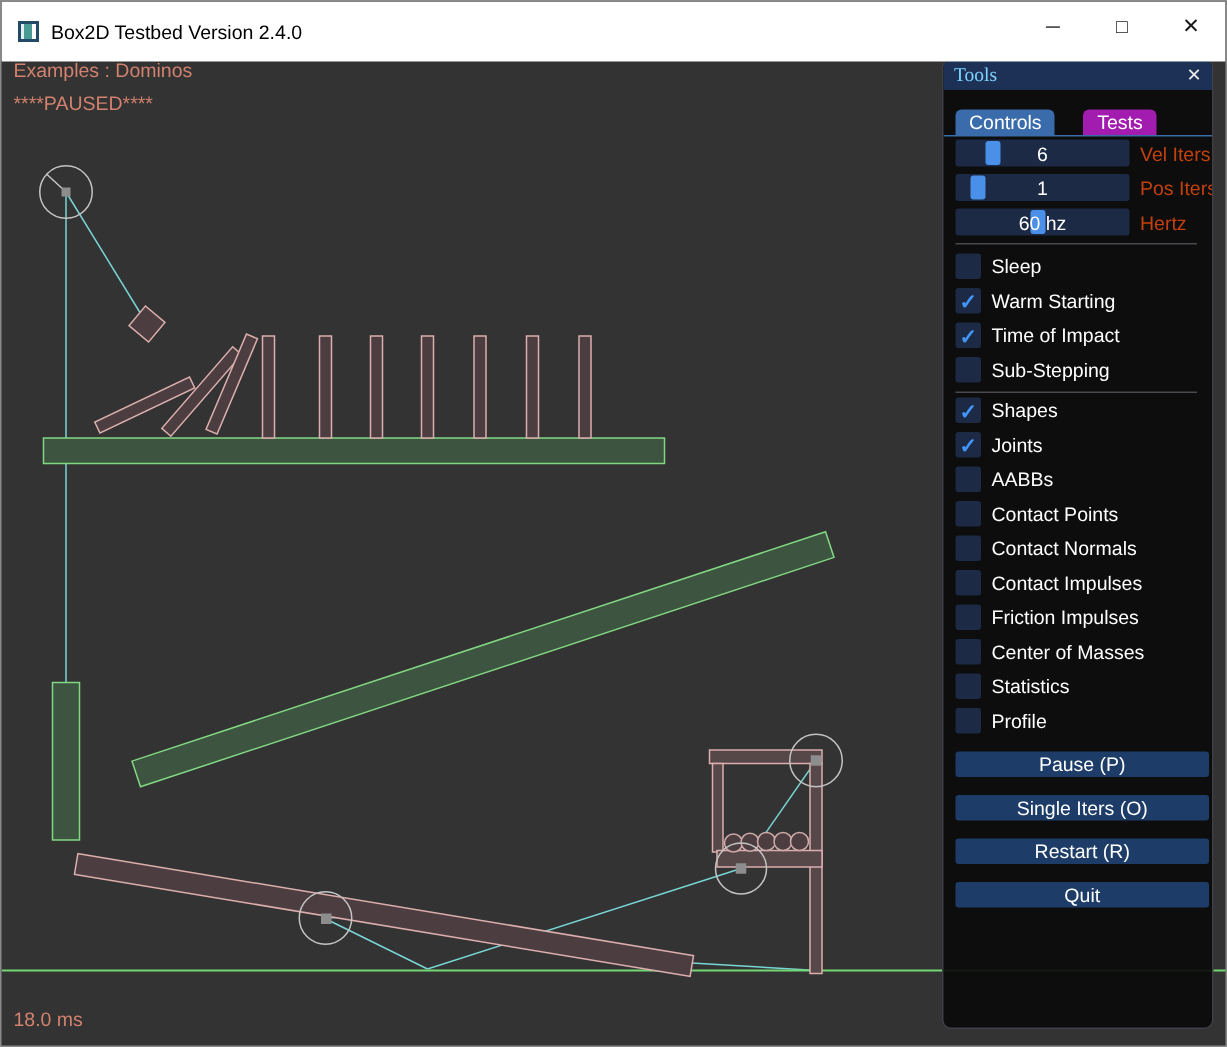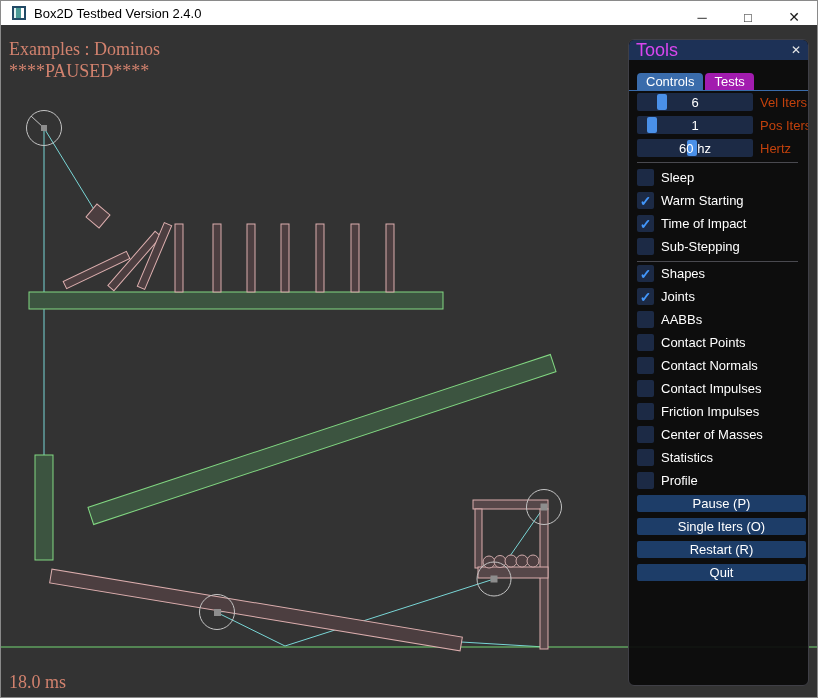--- a/index.html
+++ b/index.html
@@ -6,57 +6,57 @@
   html,body { background:#1a1a1a; }
   body { font-family:"Liberation Sans", sans-serif; }
 
   .window {
     position:relative; width:818px; height:698px;
     background:#333333; border:1px solid #8a8a8a; overflow:hidden;
   }
 
   
   .titlebar {
-    position:absolute; top:0; left:0; width:100%; height:24px;
+    position:absolute; top:0; left:0; width:100%; height:40px;
     background:#ffffff; z-index:30; display:flex; align-items:center;
   }
   .app-icon {
     width:14px; height:14px; margin-left:11px;
     border:2px solid #224a66;
     background:linear-gradient(90deg,#dff0ef 0 18%,#4a9a96 18% 72%,#ffffff 72%);
   }
   .titlebar-text { margin-left:8px; font-size:13px; color:#000; }
   .win-controls { position:absolute; right:0; top:0; height:32px; display:flex; }
   .win-btn {
     width:46px; height:32px; display:flex; align-items:center; justify-content:center;
     font-size:13px; color:#1a1a1a; cursor:default;
   }
   .win-btn.close { font-size:14px; }
 
   
   .scene-svg { position:absolute; inset:0; z-index:1; }
-  .scene-label { position:absolute; z-index:2; font-size:18px; color:#d2826e;font-family:Liberation Serif, serif; }
+  .scene-label { position:absolute; z-index:2; font-size:13px; color:#d2826e; }
   .label-example { left:8px; top:38px; }
   .label-paused  { left:8px; top:60px; }
   .label-ms      { left:8px; top:671px; }
 
   
   .tools {
     position:absolute; left:627px; top:38px; width:181px; height:647px;
     background:rgba(11,11,11,0.93); border:1px solid #3f3f46; border-radius:6px;
     z-index:20; color:#f0f0f0; font-size:13px; overflow:hidden;
   }
   .tools-titlebar {
     height:20px; background:#1d3156; display:flex; align-items:center;
     padding:0 7px; border-radius:5px 5px 0 0;
   }
-  .tools-title { flex:1; font-size:18px; color:#d946ef; }
+  .tools-title { flex:1; font-size:13px; color:#7dd3fc;font-family:Liberation Serif, serif; }
   .tools-close { color:#e8e8e8; font-size:12px; cursor:default; }
 
-  .tabbar { padding:13px 8px 0 8px; display:flex; gap:2px; border-bottom:1px solid #3a6cab; }
+  .tabbar { padding:13px 8px 0 8px; display:flex; gap:19px; border-bottom:1px solid #3a6cab; }
   .tab {
     height:17px; padding:0 9px; display:flex; align-items:center;
     border-radius:4px 4px 0 0; font-size:13px; color:#fff; cursor:default;
   }
   .tab.active { background:#3a6cab; }
   .tab.inactive { background:#a21caf; }
 
   .tools-body { padding:2px 8px 0 8px; }
 
   .slider-row { position:relative; height:18px; margin-bottom:5px; }
@@ -79,21 +79,21 @@
   .checkbox {
     width:17px; height:17px; background:#1c2a45; border-radius:2px;
     display:flex; align-items:center; justify-content:center; cursor:default;
   }
   .checkbox .mark { display:none; color:#4296fa; font-size:14px; font-weight:bold; line-height:1; }
   .checkbox.checked .mark { display:block; }
   .check-label { margin-left:7px; color:#fff; font-size:13px; white-space:nowrap; }
 
   .btn-stack { margin-top:5px; }
   .imgui-btn {
-    width:169px; height:17px; margin:0 0 6px 0; background:#1d3d68; border:none;
+    width:169px; height:17px; margin:12px 0 6px 0; background:#1d3d68; border:none;
     border-radius:2px; color:#fff; font-size:13px; font-family:"Liberation Sans",sans-serif;
     display:flex; align-items:center; justify-content:center; cursor:default;
   }
 </style>
 </head>
 <body>
 
 <div class="window">
 
   <svg class="scene-svg" width="818" height="698" viewBox="0 0 818 698">

